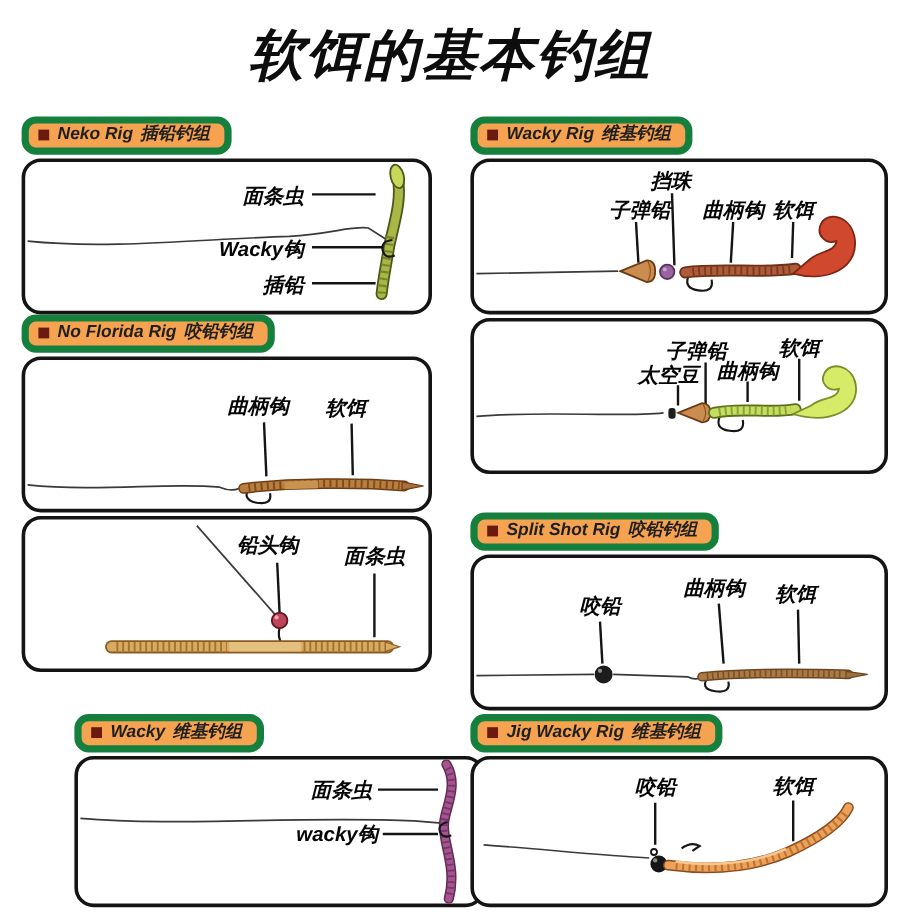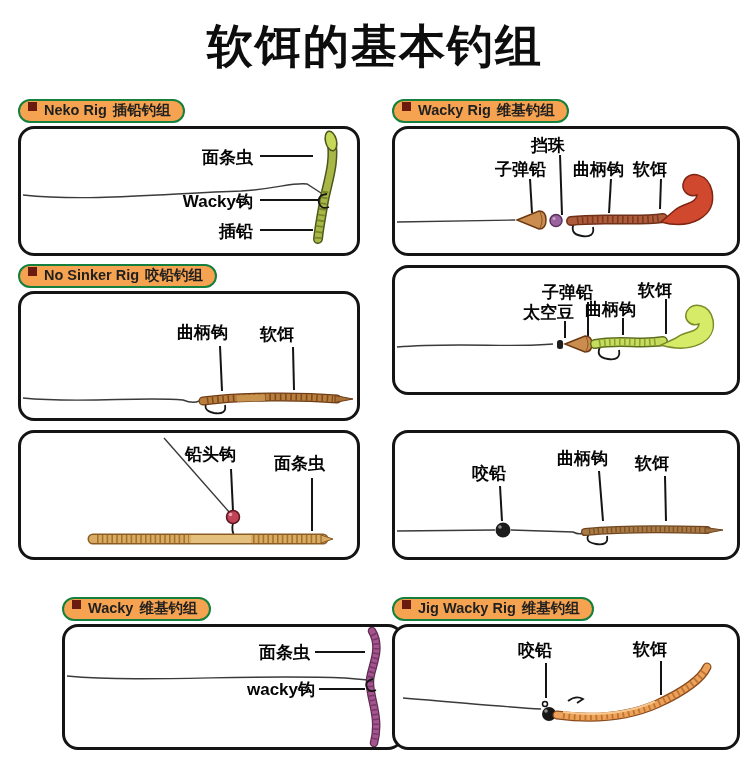--- a/index.html
+++ b/index.html
@@ -1,33 +1,33 @@
 <!DOCTYPE html>
 <html><head>
 <meta charset="utf-8">
 <style>
   html,body{margin:0;padding:0;background:#fff;}
   #stage{position:relative;width:750px;height:766px;background:#fff;overflow:hidden;
-         font-family:"Liberation Sans",sans-serif;}
+         font-family:"Liberation Sans",sans-serif;font-style:italic;}
   .title{position:absolute;left:0;right:0;top:16px;text-align:center;
          font-size:46px;font-weight:800;color:#0d0d0d;letter-spacing:2px;}
   .panel{position:absolute;}
-  .badge{display:inline-flex;align-items:flex-start;gap:7px;background:#F6A351;
-         border:2px solid #15803d;border-radius:12px;padding:1px 12px 2px 8px;
+  .badge{display:inline-flex;align-items:center;gap:7px;background:#F6A351;
+         border:6px solid #15803d;border-radius:12px;padding:1px 12px 2px 8px;
          font-weight:700;font-size:14.5px;line-height:17px;color:#1f1f1f;}
   .badge .zh{margin-left:-1px;}
   .sq{width:9px;height:9px;background:#6b1a10;flex:0 0 auto;}
   .box{position:relative;margin-top:3px;background:#fff;border:3px solid #141414;
        border-radius:16px;box-sizing:border-box;}
   .bl{width:342px;height:130px;}
   .br{width:348px;height:130px;}
   .h4{height:126px;}
   .box svg{position:absolute;left:0;top:0;width:100%;height:100%;display:block;}
   .lbl{position:absolute;font-size:17px;font-weight:700;color:#050505;white-space:nowrap;}
-  .c{text-align:left}.r{text-align:right}
+  .c{text-align:center}.r{text-align:right}
   .fl{stroke:#3a3a3a;stroke-width:1.4;fill:none;}
   .ld{stroke:#141414;stroke-width:2;fill:none;}
   .hk{stroke:#161616;stroke-width:1.8;fill:none;}
 </style>
 </head>
 <body>
 
 <div id="stage">
 
   <div class="title">软饵的基本钓组</div>
@@ -82,21 +82,21 @@
       <div class="lbl c" style="left:136px;top:5px;width:56px">挡珠</div>
       <div class="lbl c" style="left:100px;top:29px;width:76px">子弹铅</div>
       <div class="lbl c" style="left:178px;top:29px;width:76px">曲柄钩</div>
       <div class="lbl c" style="left:238px;top:29px;width:56px">软饵</div>
     </div>
   </section>
 
   <section class="panel" style="left:18px;top:262px;">
     <div class="badge">
       <span class="sq"></span>
-      <span class="en">No Sinker Rig</span>
+      <span class="en">No Florida Rig</span>
       <span class="zh">咬铅钓组</span>
     </div>
     <div class="box bl">
       <svg viewBox="0 0 336 124" preserveAspectRatio="none">
         <line class="ld" x1="199" y1="52" x2="201" y2="97"></line>
         <line class="ld" x1="272" y1="53" x2="273" y2="96"></line>
         <path class="fl" d="M2,104 C60,110 120,102 162,106 q10,4 16,1"></path>
         <path class="hk" d="M188,105 q-9,11 5,14 q13,2 11,-8"></path>
         <path d="M182,107 C220,102 280,102 316,105" stroke="#6e3c16" stroke-width="9" stroke-linecap="round" fill="none"></path>
         <path d="M182,107 C220,102 280,102 316,105" stroke="#b97d3e" stroke-width="6.5" stroke-linecap="round" fill="none"></path>
@@ -147,20 +147,25 @@
         <path d="M300,102 L312,106 L300,110 Z" fill="#d9aa61" stroke="#8a5c24" stroke-width="1"></path>
         <circle cx="212" cy="84" r="6.5" fill="#c04458" stroke="#5e1620" stroke-width="1.5"></circle>
         <circle cx="209.5" cy="81.5" r="1.8" fill="#eba4b0"></circle>
       </svg>
       <div class="lbl c" style="left:164px;top:10px;width:76px">铅头钩</div>
       <div class="lbl c" style="left:253px;top:19px;width:76px">面条虫</div>
     </div>
   </section>
 
   <section class="panel" style="left:392px;top:427px;">
+    <div class="badge">
+      <span class="sq"></span>
+      <span class="en">Split Shot Rig</span>
+      <span class="zh">咬铅钓组</span>
+    </div>
     <div class="box br">
       <svg viewBox="0 0 342 124" preserveAspectRatio="none">
         <line class="ld" x1="105" y1="53" x2="107" y2="88"></line>
         <line class="ld" x1="204" y1="38" x2="208" y2="88"></line>
         <line class="ld" x1="270" y1="43" x2="271" y2="88"></line>
         <path class="fl" d="M2,98 L100,97 M116,97 L178,99 q6,3 10,1"></path>
         <circle cx="108" cy="97" r="7.5" fill="#1c1c1c"></circle>
         <circle cx="105" cy="94" r="1.8" fill="#8f8f8f"></circle>
         <path class="hk" d="M196,98 q-9,11 5,13 q13,2 11,-8"></path>
         <path d="M190,99 C230,95 280,96 312,97" stroke="#6e4520" stroke-width="8" stroke-linecap="round" fill="none"></path>

